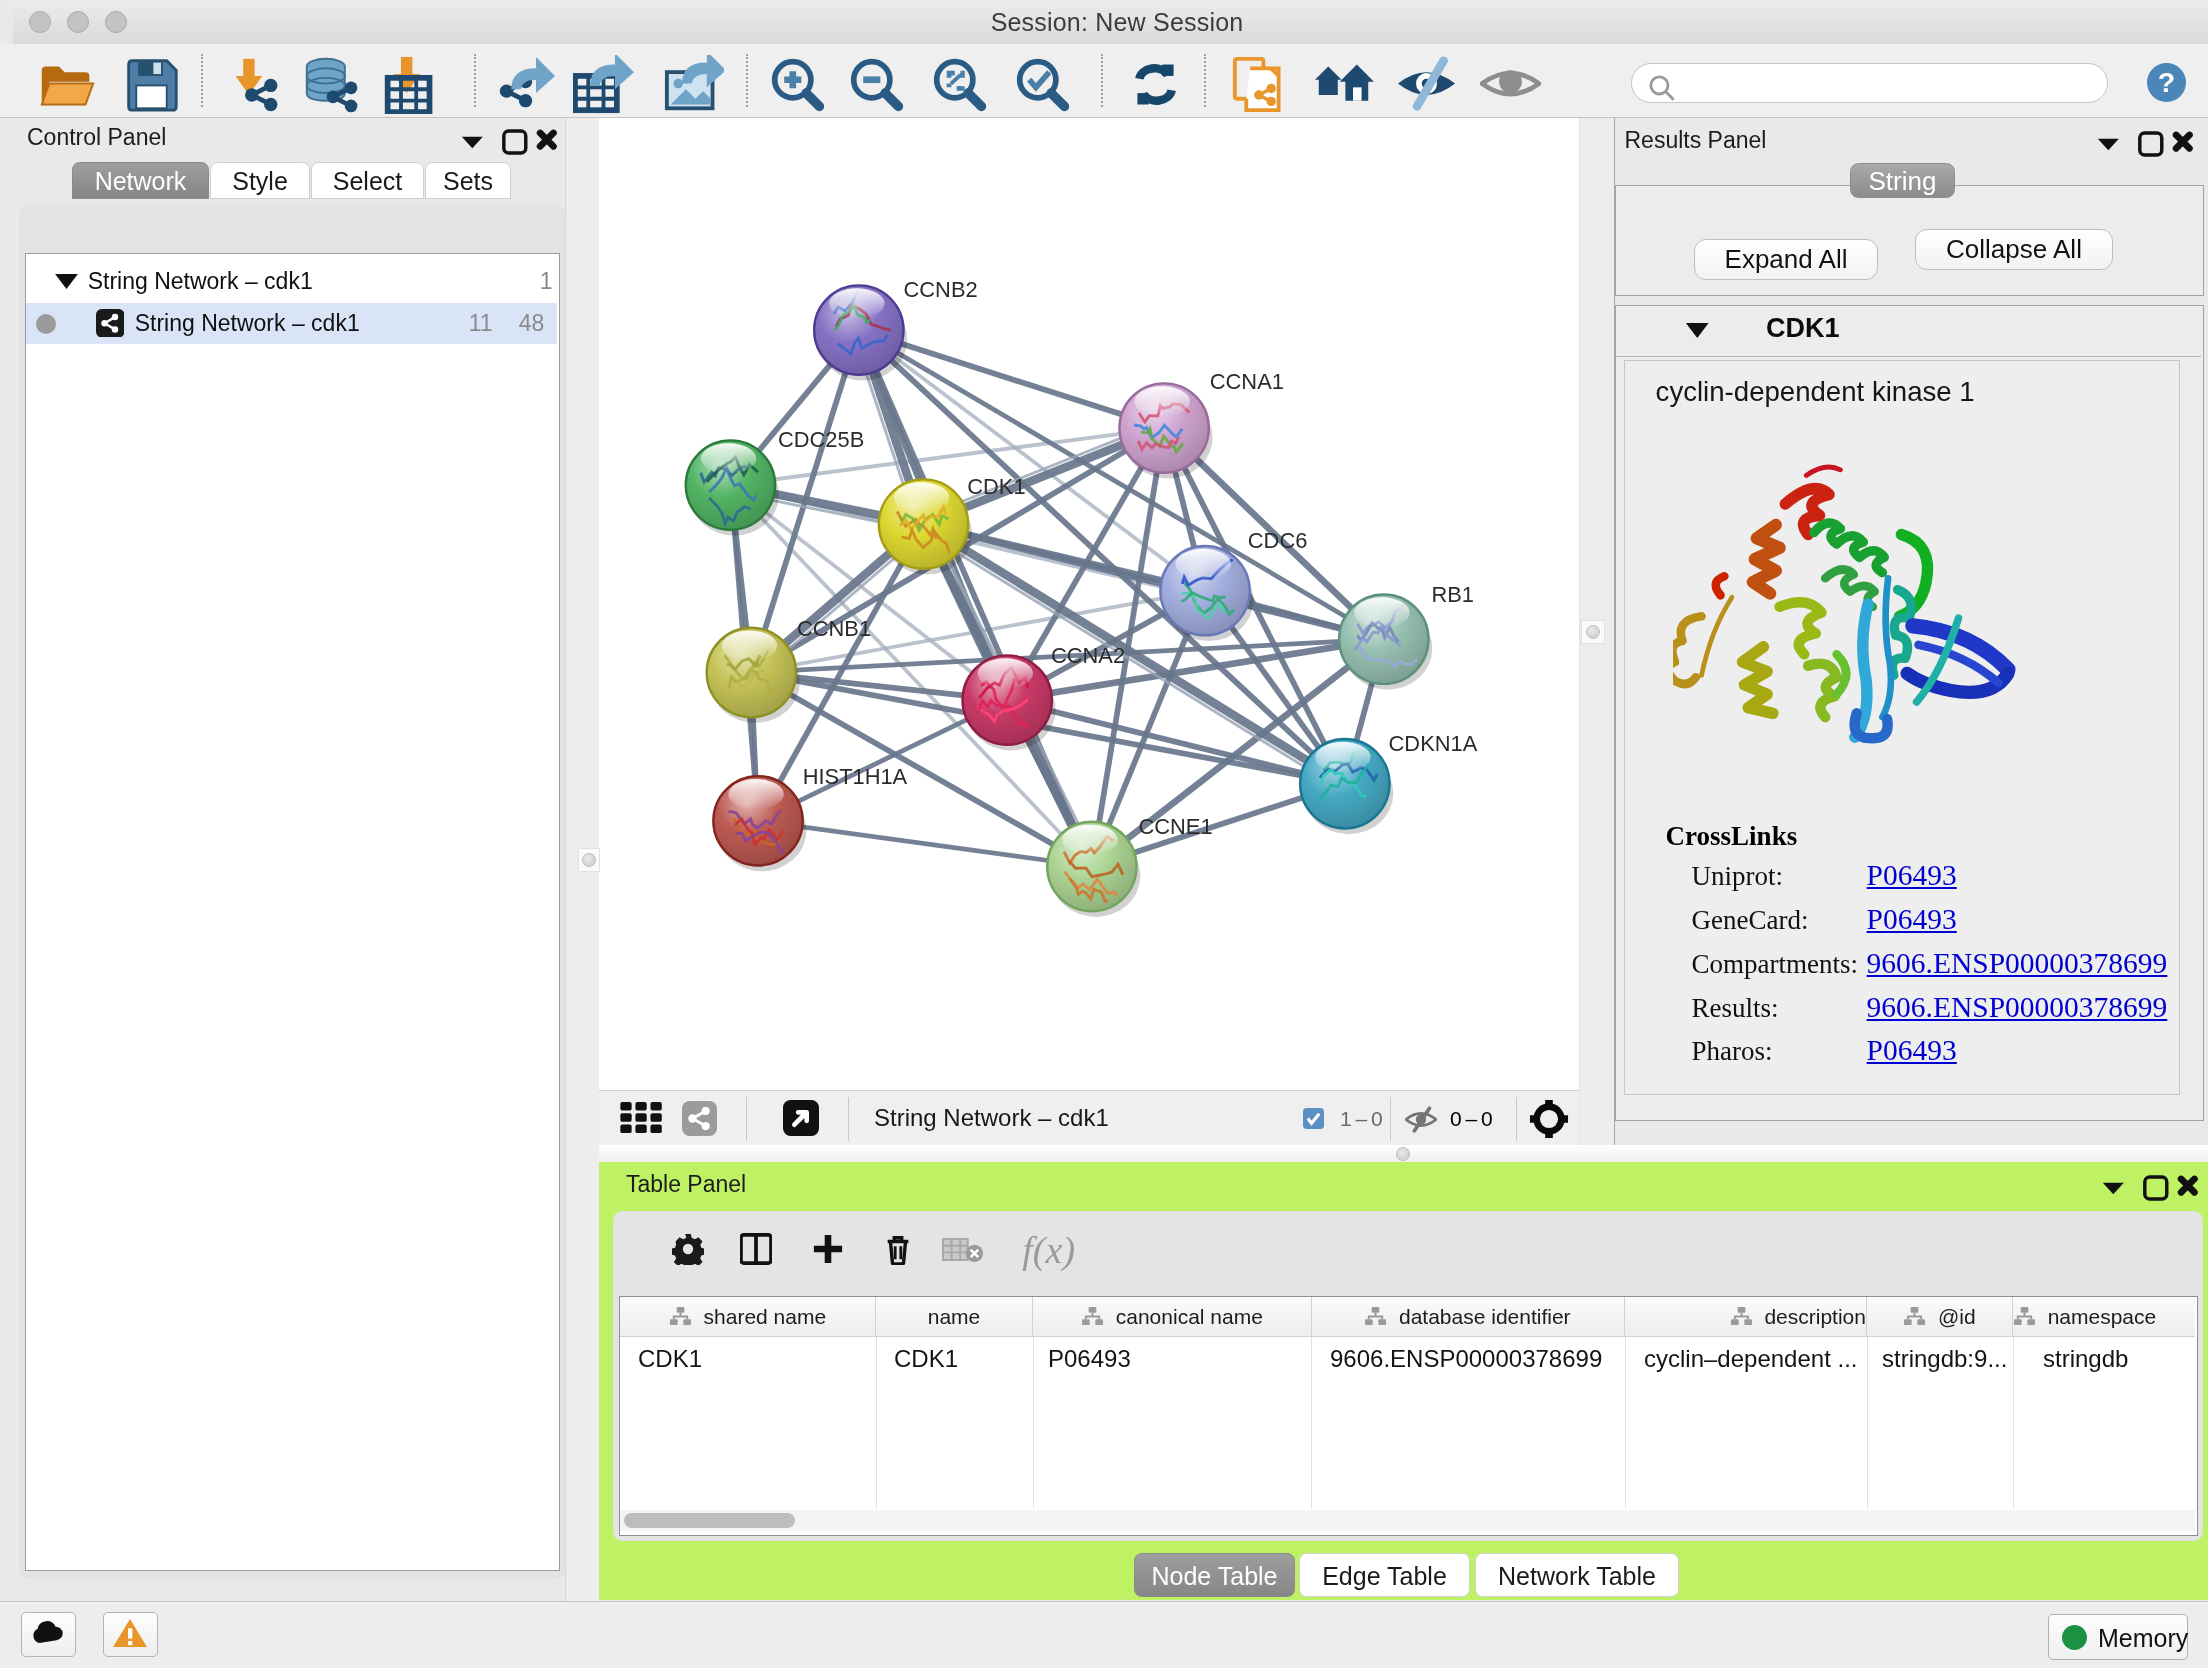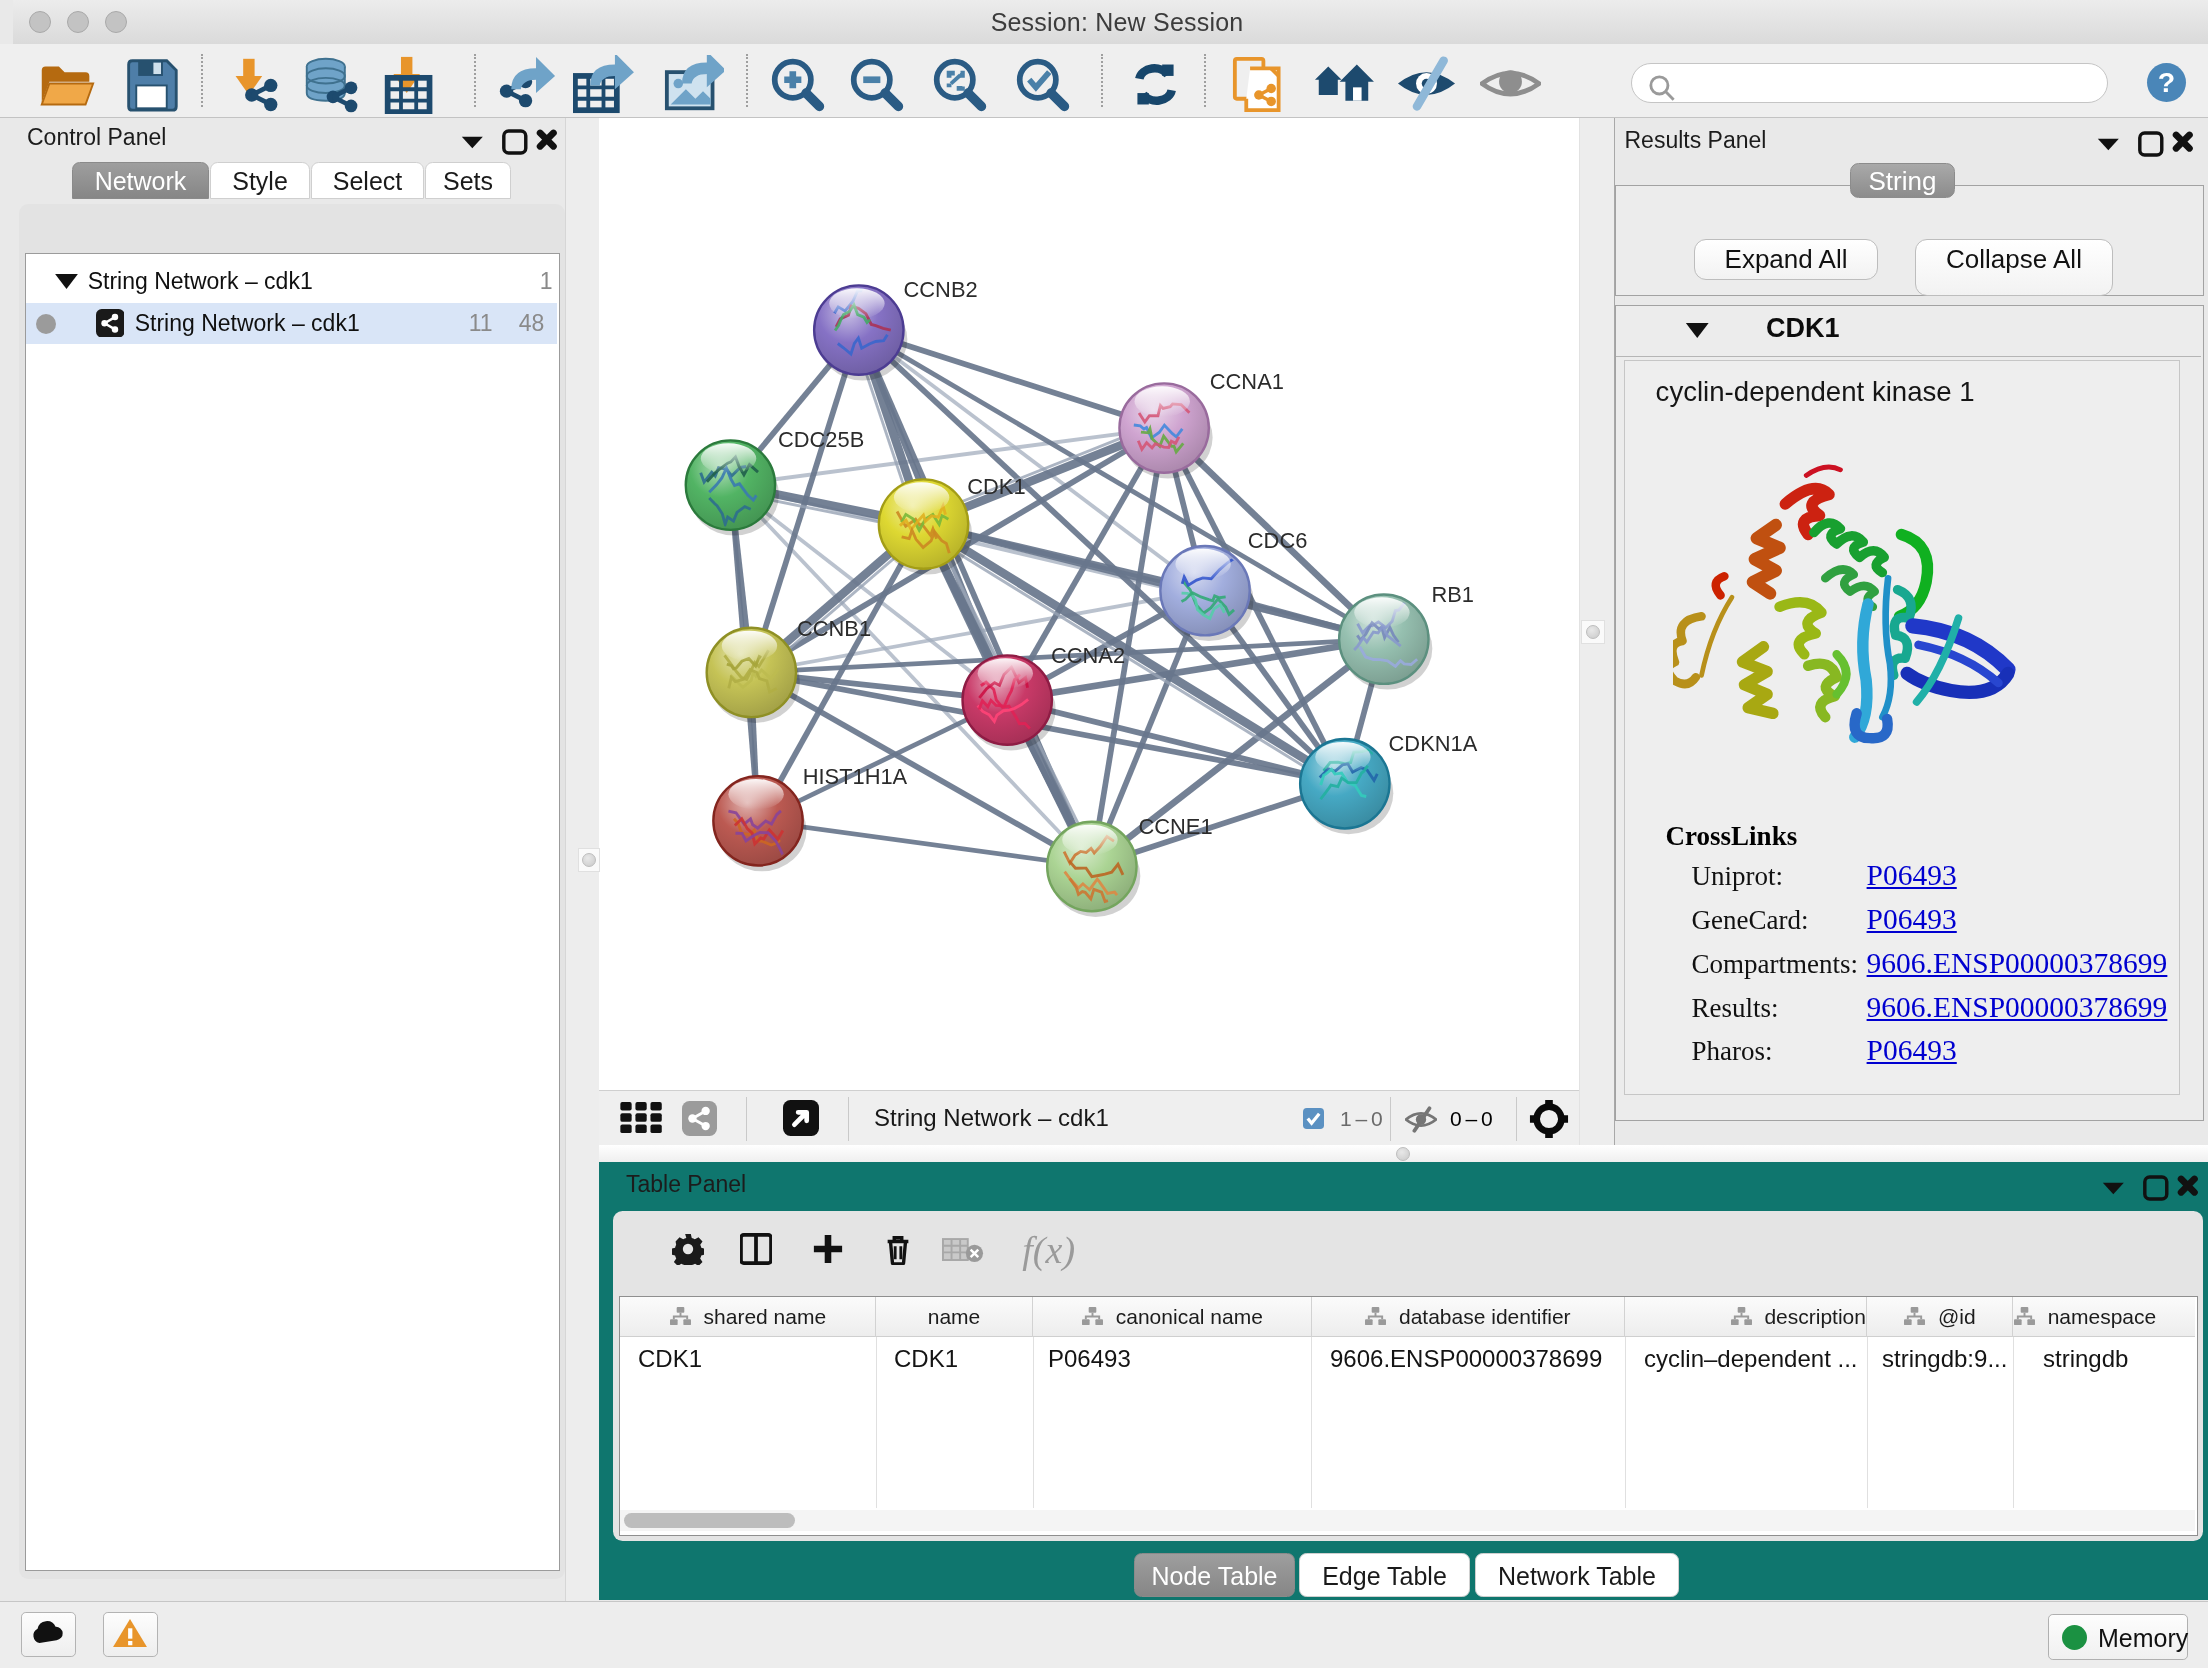--- a/index.html
+++ b/index.html
@@ -19,21 +19,21 @@
 .netwrap{left:599px;top:118px;width:980px;height:972px;background:#fff}
 .netfooter{left:599px;top:1090px;width:980px;height:55px;background:#efefef;border-top:1.9px solid #cfcfcf}
 .fsep{top:5.7px;width:0;height:44px;border-left:1.9px solid #c9c9c9}
 .vstrip1{left:565px;top:118px;width:34px;height:1483px;background:#ededed;border-left:1px solid #d6d6d6}
 .vstrip2{left:1579px;top:118px;width:35px;height:1027px;background:#ededed;border-left:1px solid #e2e2e2}
 .rpanel{left:1614px;top:118px;width:594px;height:1027px;background:#e9e9e9;border-left:1.9px solid #a8a8a8}
 .hsplit{left:599px;top:1145px;width:1609px;height:17px;background:linear-gradient(#ffffff,#efefef)}
 .sdot{width:14.3px;height:14.3px;border-radius:50%;background:radial-gradient(circle at 40% 35%,#e8e8e8,#c9c9c9);border:1px solid #bdbdbd}
 .rbox{border:1.9px solid #a2a2a2;background:#ececec}
 .btn{background:linear-gradient(#ffffff,#f2f2f2);border:1.9px solid #bdbdbd;border-radius:12px;font-size:26px;color:#111;text-align:center}
-.tpanel{left:599px;top:1162px;width:1609px;height:438px;background:#0f766e}
+.tpanel{left:599px;top:1162px;width:1609px;height:438px;background:#bef264}
 .tbox{left:14.3px;top:49px;width:1590px;height:330px;background:#e4e4e4;border-radius:9.5px}
 .ttable{left:5.7px;top:85px;width:1579px;height:240px;background:#fff;border:1.9px solid #8f8f8f}
 .serif{font-family:Liberation Serif, serif}
 .statusbar{left:0;top:1601px;width:2208px;height:68px;background:#ededed;border-top:1.9px solid #c6c6c6}
 .sbtn{top:9.5px;width:55px;height:45px;background:linear-gradient(#fdfdfd,#eeeeee);border:1.9px solid #b3b3b3;border-radius:4.8px}
 .link{color:#0000d0;text-decoration:underline}
 </style></head>
 <body>
 <div class="abs titlebar">
     <div class="abs tl" style="left:16px"></div>
@@ -575,21 +575,21 @@
 <div class="abs rpanel">
 <div class="abs ptitle" style="left:9.5px;top:8.6px">Results Panel</div>
 <svg class="abs" style="left:479px;top:13.3px" width="105" height="27" viewBox="0 0 110 28">
 <path d="M4 8 L26 8 L15 20 Z" fill="#111"></path>
 <rect x="48" y="2" width="23" height="23" rx="5" fill="none" stroke="#111" stroke-width="3.6"></rect>
 <path d="M86 4 L100 18 M100 4 L86 18" stroke="#111" stroke-width="7" stroke-linecap="round"></path>
     </svg>
 <div class="abs" style="left:235px;top:45px;width:105px;height:35px;background:linear-gradient(#a9a9a9,#8c8c8c);border:1px solid #8c8c8c;border-radius:8.6px;z-index:5;color:#fff;font-size:26px;text-align:center;line-height:35px">String</div>
 <div class="abs rbox" style="left:0px;top:67px;width:589px;height:111px">
  <div class="abs btn" style="left:78px;top:53px;width:184px;height:41px;line-height:39px">Expand All</div>
- <div class="abs btn" style="left:299px;top:53px;width:198px;height:57px;line-height:39px">Collapse All</div>
+ <div class="abs btn" style="left:299px;top:43px;width:198px;height:41px;line-height:39px">Collapse All</div>
 </div>
 <div class="abs rbox" style="left:0px;top:187px;width:589px;height:816px">
  <div class="abs" style="left:0;top:0;width:585px;height:51px;border-bottom:1.9px solid #b5b5b5">
   <svg class="abs" style="left:67px;top:14.3px" width="28.5" height="21" viewBox="0 0 30 22">
           <path d="M3 3 L27 3 L15 19 Z" fill="#111"></path>
         </svg>
   <div class="abs" style="left:150px;top:6.7px;font-size:27px;font-weight:700;color:#0c0c0c">CDK1</div>
  </div>
  <div class="abs" style="left:7.6px;top:54px;width:556px;height:735px;background:#eeeeee;border:1.9px solid #c6c6c6">
   <div class="abs" style="left:31px;top:15px;font-size:27.6px;color:#161616">cyclin-dependent kinase 1</div>

